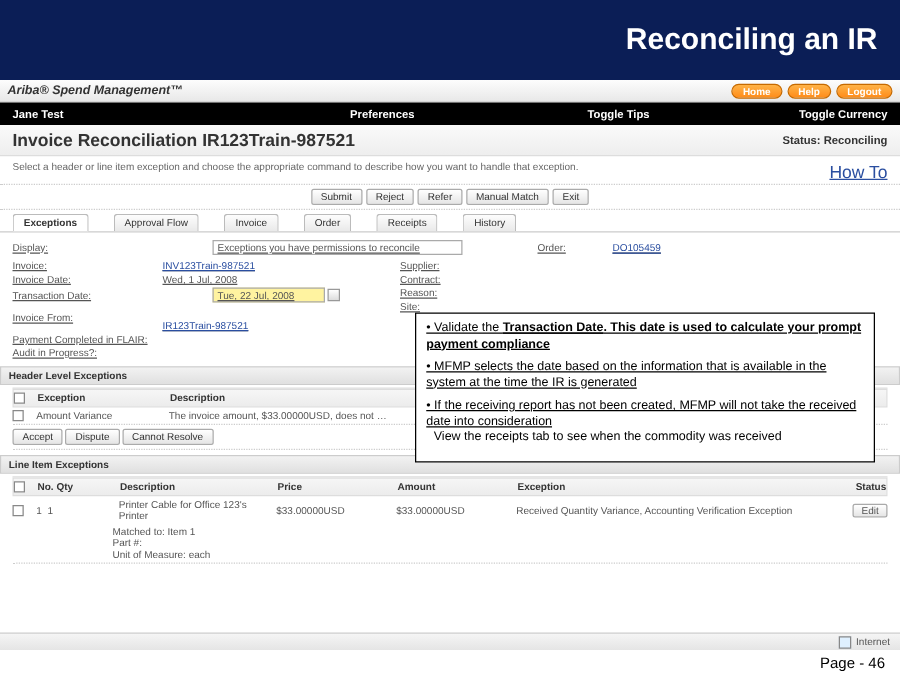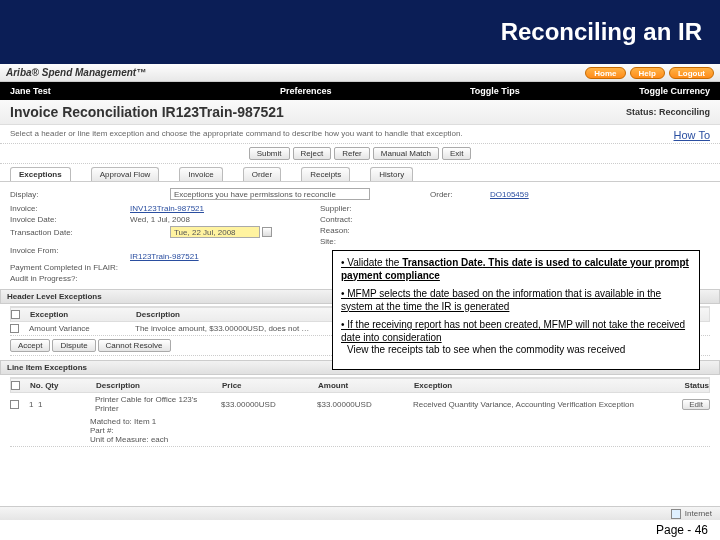--- a/index.html
+++ b/index.html
@@ -86,21 +86,21 @@
   }
   .status { font-size: 9px; color: #333; font-weight: bold;}
   .instr {
     padding: 4px 10px 2px;
     font-size: 8px;
     color: #666;
     border-bottom: 1px dotted #ccc;
     display:flex;
     justify-content:space-between;
   }
-  .howto { color:#2a4ea0; text-decoration:underline; cursor:pointer; font-size:11px;}
+  .howto { color:#2a4ea0; text-decoration:underline; cursor:pointer; font-size:14px;}
   .action-row {
     display: flex;
     justify-content: center;
     gap: 3px;
     padding: 3px 0;
     border-bottom: 1px dotted #ccc;
   }
   .btn {
     background: linear-gradient(#fff,#e5e5e5);
     border: 1px solid #aaa;
@@ -130,20 +130,21 @@
   .body-area {
     padding: 4px 10px;
     position: relative;
   }
   .field-row {
     display: flex;
     align-items: center;
     margin: 2px 0;
     font-size: 8px;
     color:#555;
+    text-decoration:underline;
   }
   .field-label { width: 120px; color:#555; }
   .field-group-left { width: 310px; }
   .field-val { display:flex; align-items:center; gap:2px;}
   .input-like {
     border: 1px solid #aaa;
     background: #fff;
     padding: 0 3px;
     height: 12px;
     line-height: 12px;

